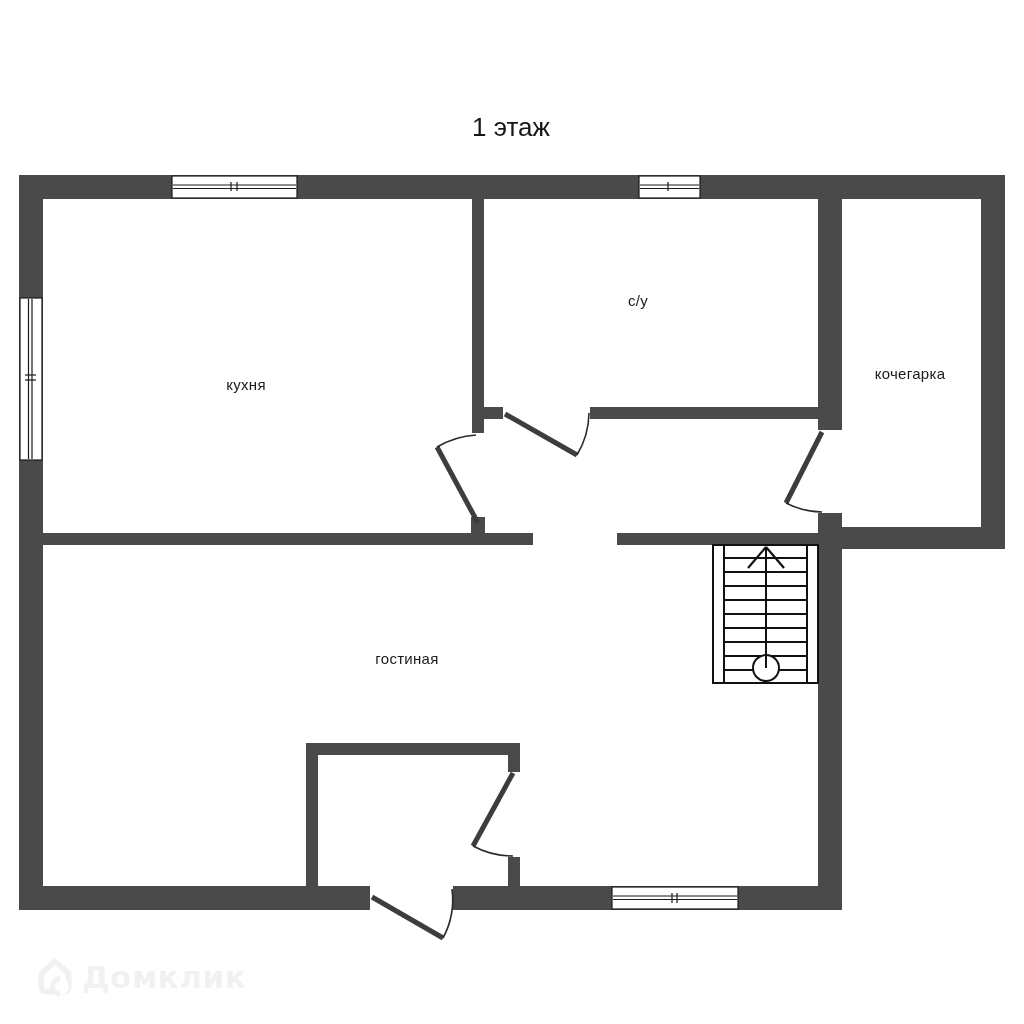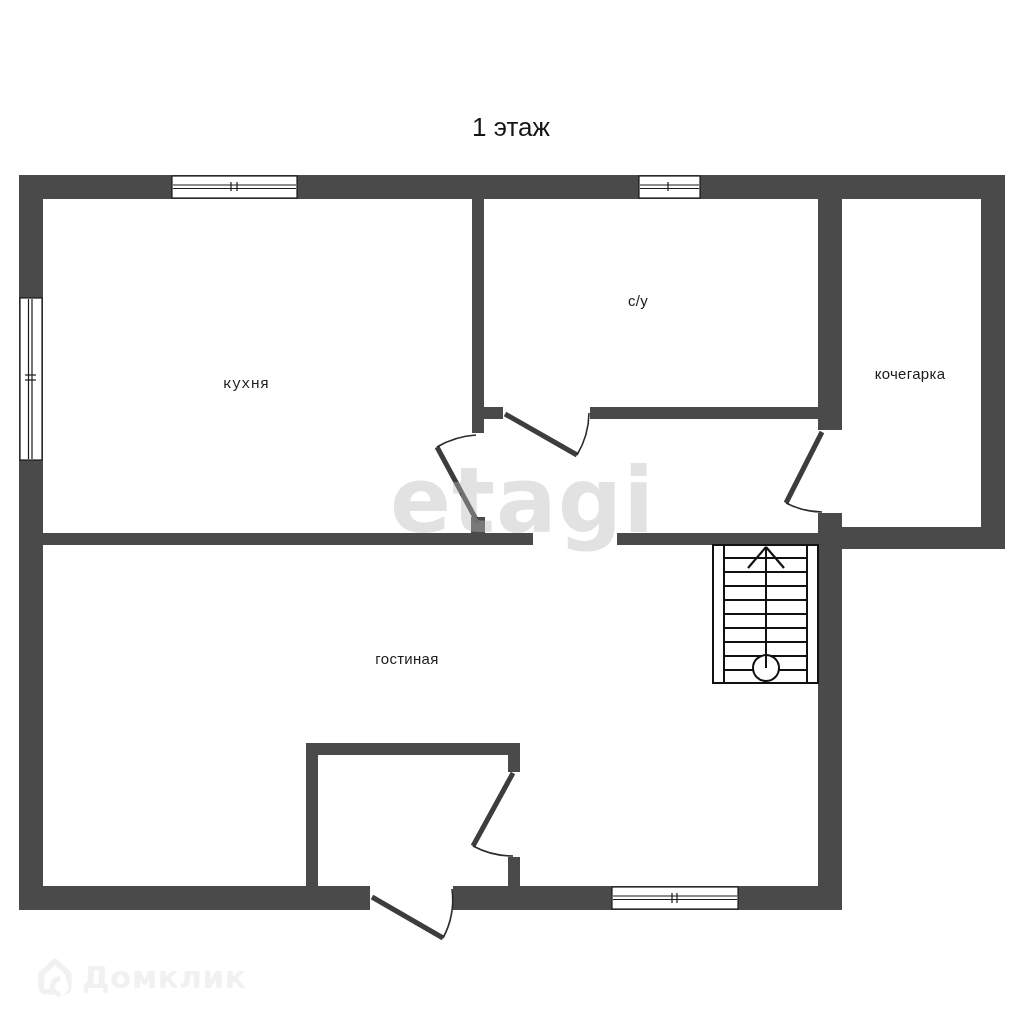--- a/index.html
+++ b/index.html
@@ -118,26 +118,25 @@
       </g>
       <circle cx="766" cy="668" r="13" fill="#ffffff"></circle>
       <line x1="766" y1="547" x2="766" y2="668"></line>
       <line x1="766" y1="547" x2="748" y2="568" stroke-width="2.2"></line>
       <line x1="766" y1="547" x2="784" y2="568" stroke-width="2.2"></line>
     </g>
   </svg>
 
   <div id="floor-title">1 этаж</div>
 
-  <div class="room-label" style="left:246px;top:384px;font-family:Liberation Mono, monospace;">кухня</div>
+  <div class="room-label" style="left:246px;top:384px;">кухня</div>
   <div class="room-label" style="left:638px;top:300px;">с/у</div>
   <div class="room-label" style="left:910px;top:373px;text-align:center;">кочегарка</div>
   <div class="room-label" style="left:407px;top:658px;text-align:center;">гостиная</div>
 
-  <div id="watermark">etagi</div>
 
   <div id="logo">
     <svg width="42" height="42" viewBox="0 0 40 40">
       <path d="M7,17 L20,5 L33,17 V30 a4,4 0 0 1 -4,4 H11 a4,4 0 0 1 -4,-4 Z" fill="none" stroke="#f1f1f1" stroke-width="5.5" stroke-linejoin="round"></path>
       <circle cx="25" cy="29" r="8" fill="#ffffff"></circle>
       <path d="M25,36.5 a7.5,7.5 0 0 1 0,-15" fill="none" stroke="#f1f1f1" stroke-width="5"></path>
     </svg>
     <span id="logo-text">Домклик</span>
   </div>
 

